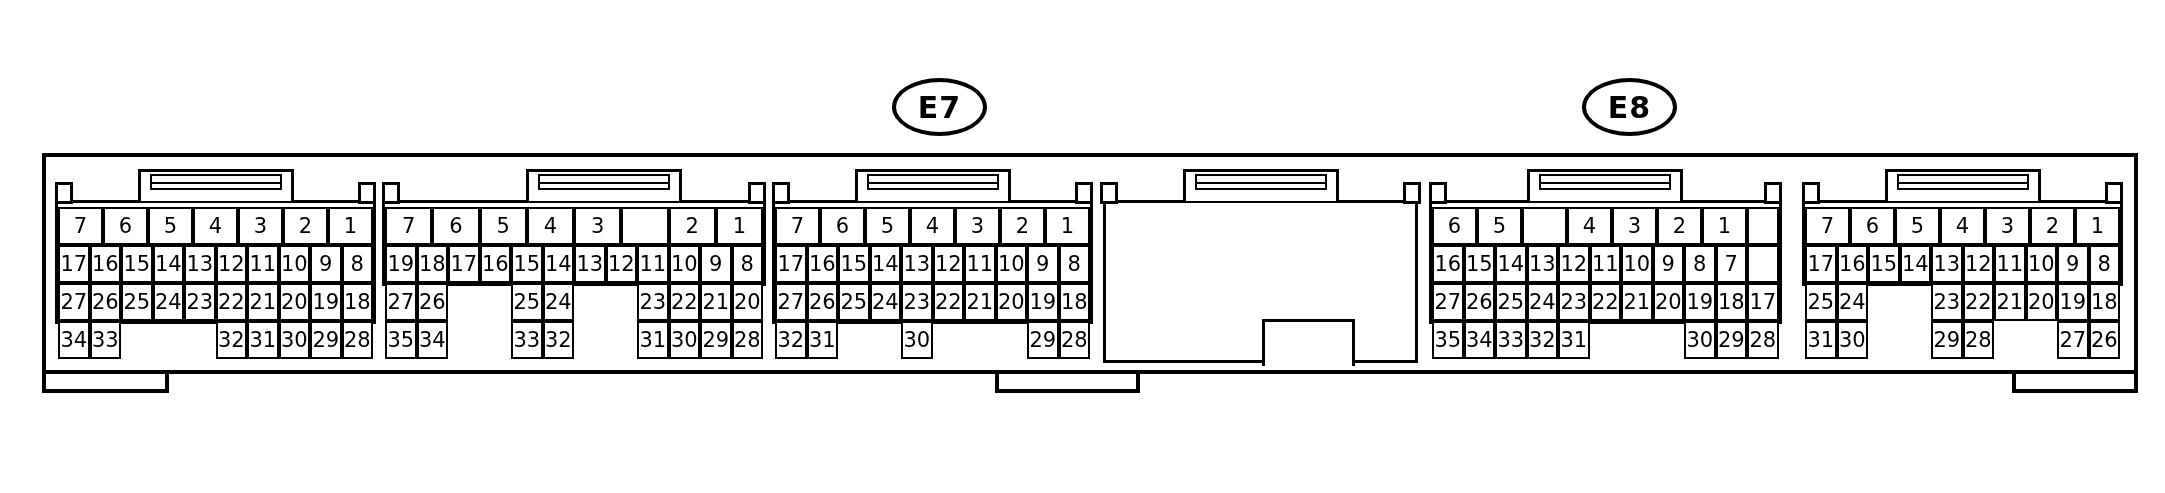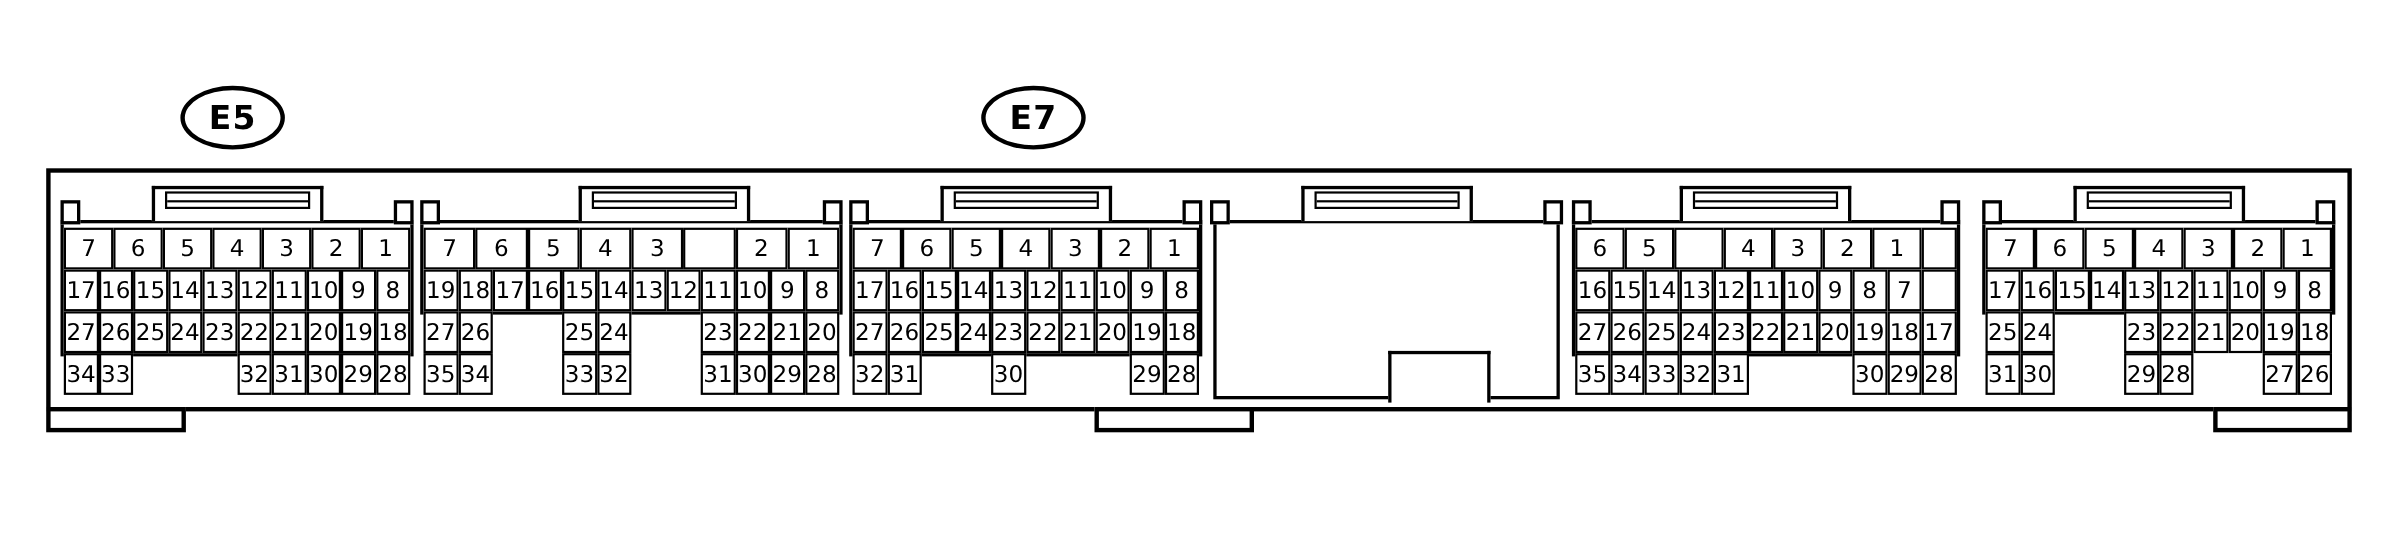--- a/index.html
+++ b/index.html
@@ -87,21 +87,20 @@
     <div class="cell" style="left: 278.5px; top: 283px; width: 31.5px; height: 38px;">20</div>
     <div class="cell" style="left: 310px; top: 283px; width: 31.5px; height: 38px;">19</div>
     <div class="cell" style="left: 341.5px; top: 283px; width: 31.5px; height: 38px;">18</div>
     <div class="cell" style="left: 58px; top: 321px; width: 31.5px; height: 38px;">34</div>
     <div class="cell" style="left: 89.5px; top: 321px; width: 31.5px; height: 38px;">33</div>
     <div class="cell" style="left: 215.5px; top: 321px; width: 31.5px; height: 38px;">32</div>
     <div class="cell" style="left: 247px; top: 321px; width: 31.5px; height: 38px;">31</div>
     <div class="cell" style="left: 278.5px; top: 321px; width: 31.5px; height: 38px;">30</div>
     <div class="cell" style="left: 310px; top: 321px; width: 31.5px; height: 38px;">29</div>
     <div class="cell" style="left: 341.5px; top: 321px; width: 31.5px; height: 38px;">28</div>
-    <div class="oval" style="left: 164px; top: 78px;">E5</div>
     <div class="outline" style="left: 382px; top: 200px; width: 384px; height: 86px;"></div>
     <div class="bump" style="left: 382px; top: 182px;"></div>
     <div class="bump" style="left: 748px; top: 182px;"></div>
     <div class="plateau" style="left: 526px; top: 169px;"></div>
     <div class="pinner" style="left: 538px; top: 174px; width: 132px;">
       <div class="pline"></div>
     </div>
     <div class="cell" style="left: 385px; top: 207px; width: 47.25px; height: 38px;">7</div>
     <div class="cell" style="left: 432.25px; top: 207px; width: 47.25px; height: 38px;">6</div>
     <div class="cell" style="left: 479.5px; top: 207px; width: 47.25px; height: 38px;">5</div>
@@ -224,20 +223,21 @@
     <div class="cell" style="left: 1432px; top: 321px; width: 31.5px; height: 38px;">35</div>
     <div class="cell" style="left: 1463.5px; top: 321px; width: 31.5px; height: 38px;">34</div>
     <div class="cell" style="left: 1495px; top: 321px; width: 31.5px; height: 38px;">33</div>
     <div class="cell" style="left: 1526.5px; top: 321px; width: 31.5px; height: 38px;">32</div>
     <div class="cell" style="left: 1558px; top: 321px; width: 31.5px; height: 38px;">31</div>
     <div class="cell" style="left: 1684px; top: 321px; width: 31.5px; height: 38px;">30</div>
     <div class="cell" style="left: 1715.5px; top: 321px; width: 31.5px; height: 38px;">29</div>
     <div class="cell" style="left: 1747px; top: 321px; width: 31.5px; height: 38px;">28</div>
     <div class="cell" style="left: 1747px; top: 207px; width: 31.5px; height: 38px;"></div>
     <div class="cell" style="left: 1747px; top: 245px; width: 31.5px; height: 38px;"></div>
+    <div class="oval" style="left: 1582px; top: 78px;">E8</div>
     <div class="outline" style="left: 1802px; top: 200px; width: 321px; height: 86px;"></div>
     <div class="bump" style="left: 1802px; top: 182px;"></div>
     <div class="bump" style="left: 2105px; top: 182px;"></div>
     <div class="plateau" style="left: 1884.5px; top: 169px;"></div>
     <div class="pinner" style="left: 1896.5px; top: 174px; width: 132px;">
       <div class="pline"></div>
     </div>
     <div class="cell" style="left: 1805px; top: 207px; width: 45px; height: 38px;">7</div>
     <div class="cell" style="left: 1850px; top: 207px; width: 45px; height: 38px;">6</div>
     <div class="cell" style="left: 1895px; top: 207px; width: 45px; height: 38px;">5</div>

